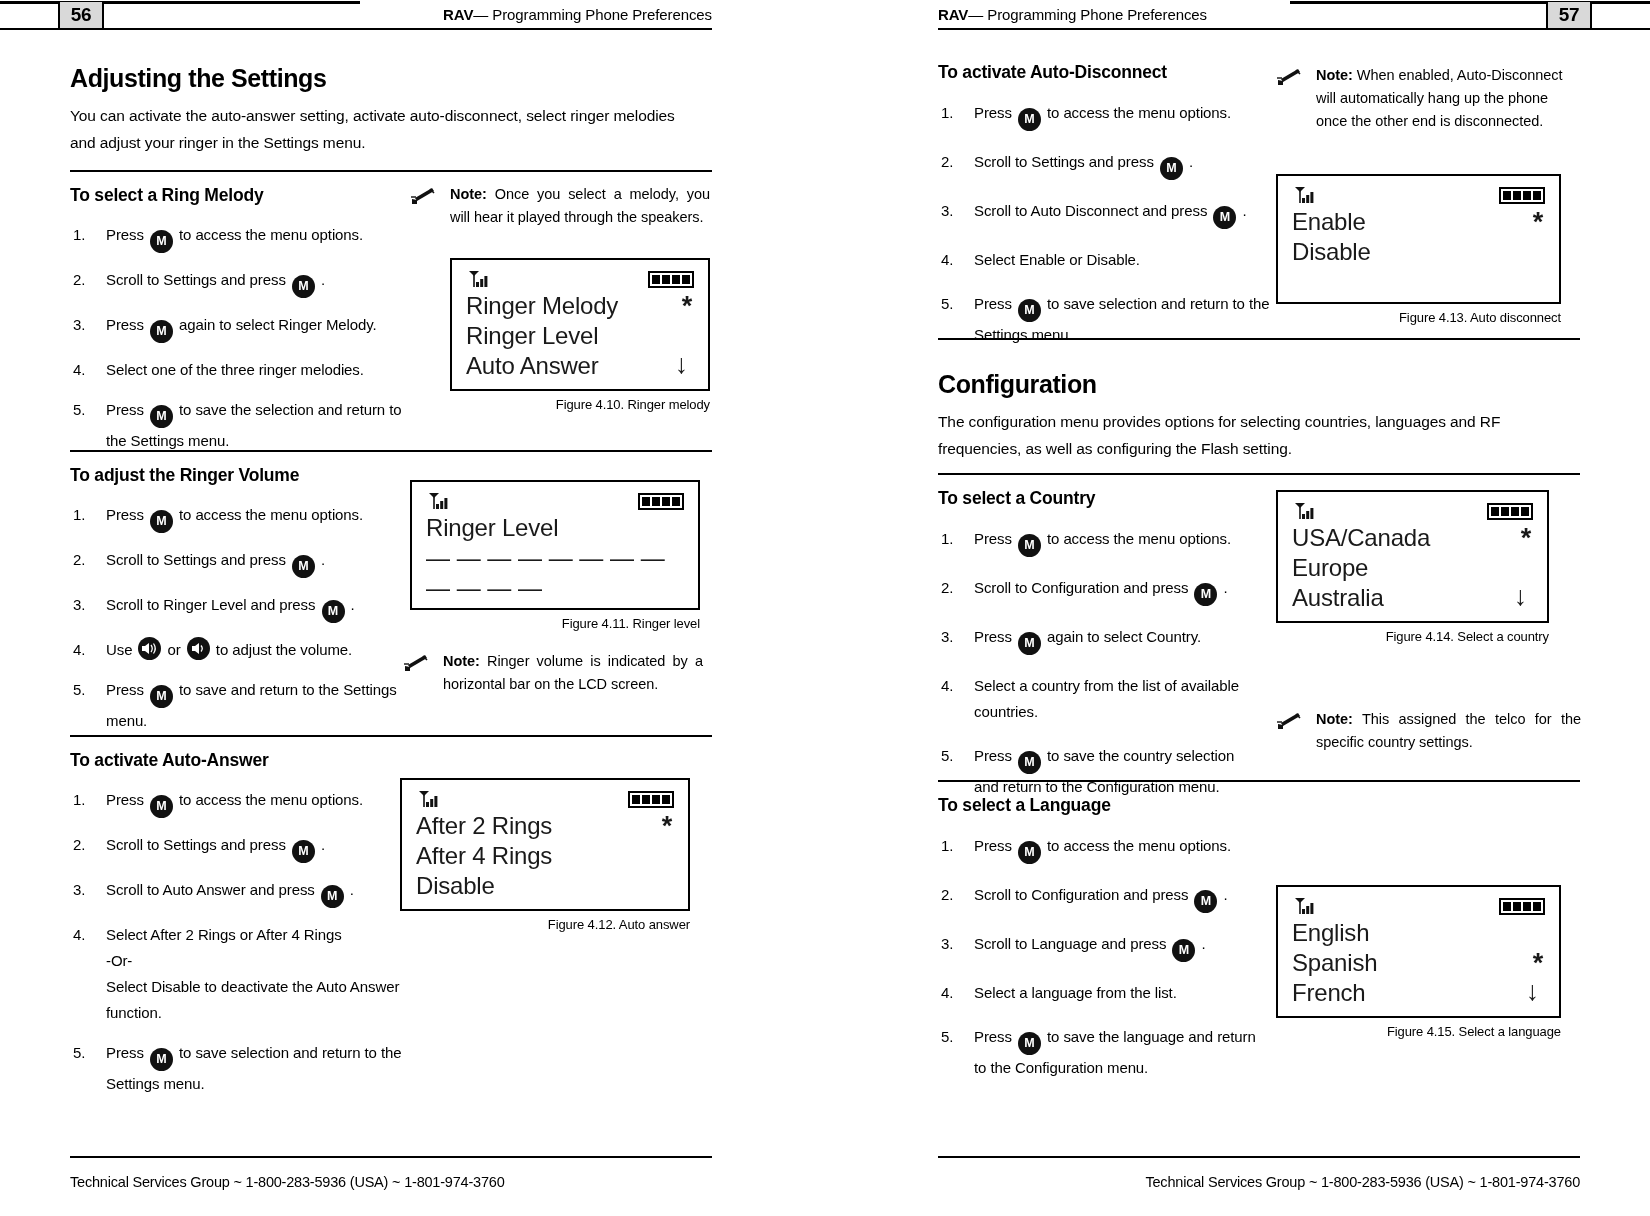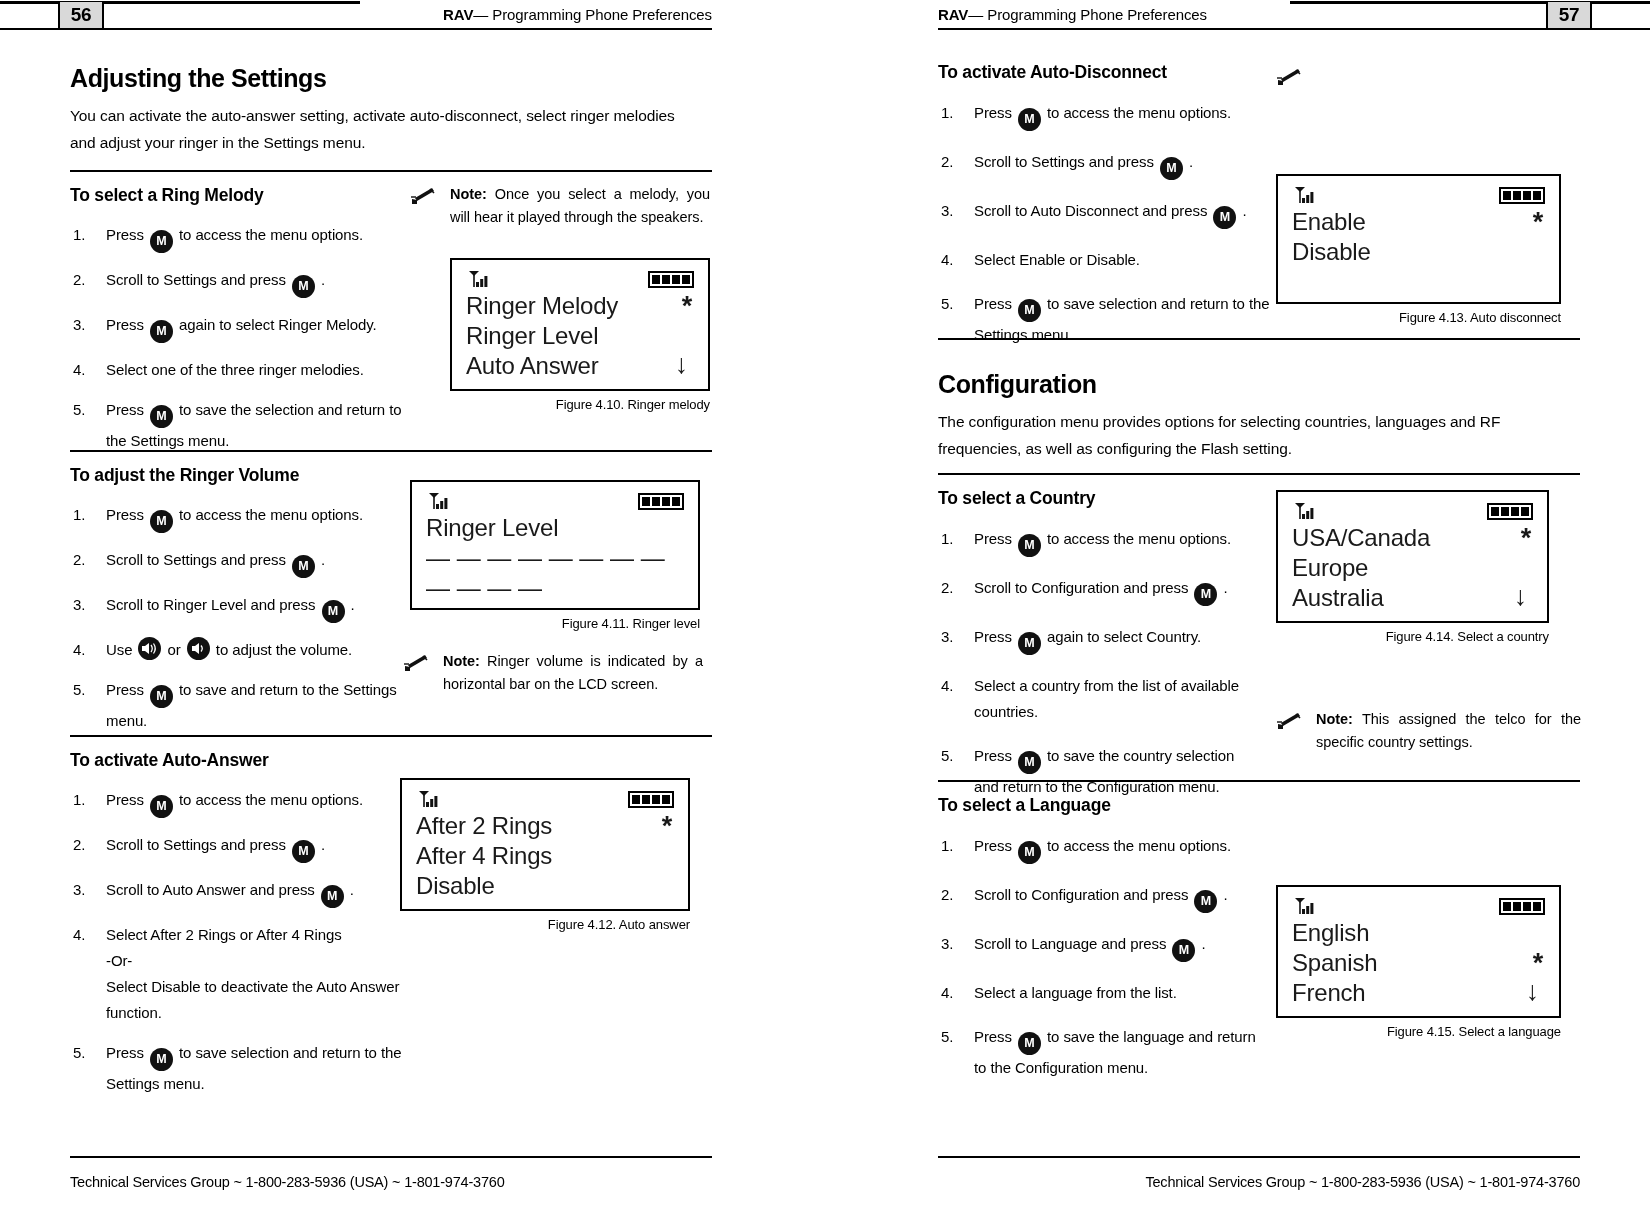--- a/index.html
+++ b/index.html
@@ -376,20 +376,21 @@
 
         <div class="note" style="position:absolute; left:338px; top:2px; width:305px;">
           <span class="nicon">
             <svg width="26" height="18" viewBox="0 0 26 18">
                 <path d="M2 12 L2 17 L7 17 L7 13 Z" fill="#111"></path>
                 <path d="M5 11 L22 1 L24 4 L7 14 Z" fill="#111"></path>
                 <path d="M20 2 L24 6" stroke="#111" stroke-width="1.6"></path>
                 <path d="M1 10 L6 10" stroke="#111" stroke-width="1.4"></path>
               </svg>
           </span>
+          <div class="ntext"><b>Note:</b> <span>When enabled, Auto-Disconnect will automatically hang up the phone once the other end is disconnected.</span></div>
         </div>
 
         <div class="fig" style="position:absolute; left:338px; top:112px; width:285px;">
           <div class="lcd" style="height:130px;">
             <div class="lcd-top">
               <span class="signal">
                 <svg width="26" height="20" viewBox="0 0 26 20">
                     <path d="M3 2 L13 2 L8 7 Z" fill="#111"></path>
                     <rect x="7.2" y="6" width="1.6" height="12" fill="#111"></rect>
                     <rect x="10" y="13" width="3" height="5" fill="#111"></rect>

